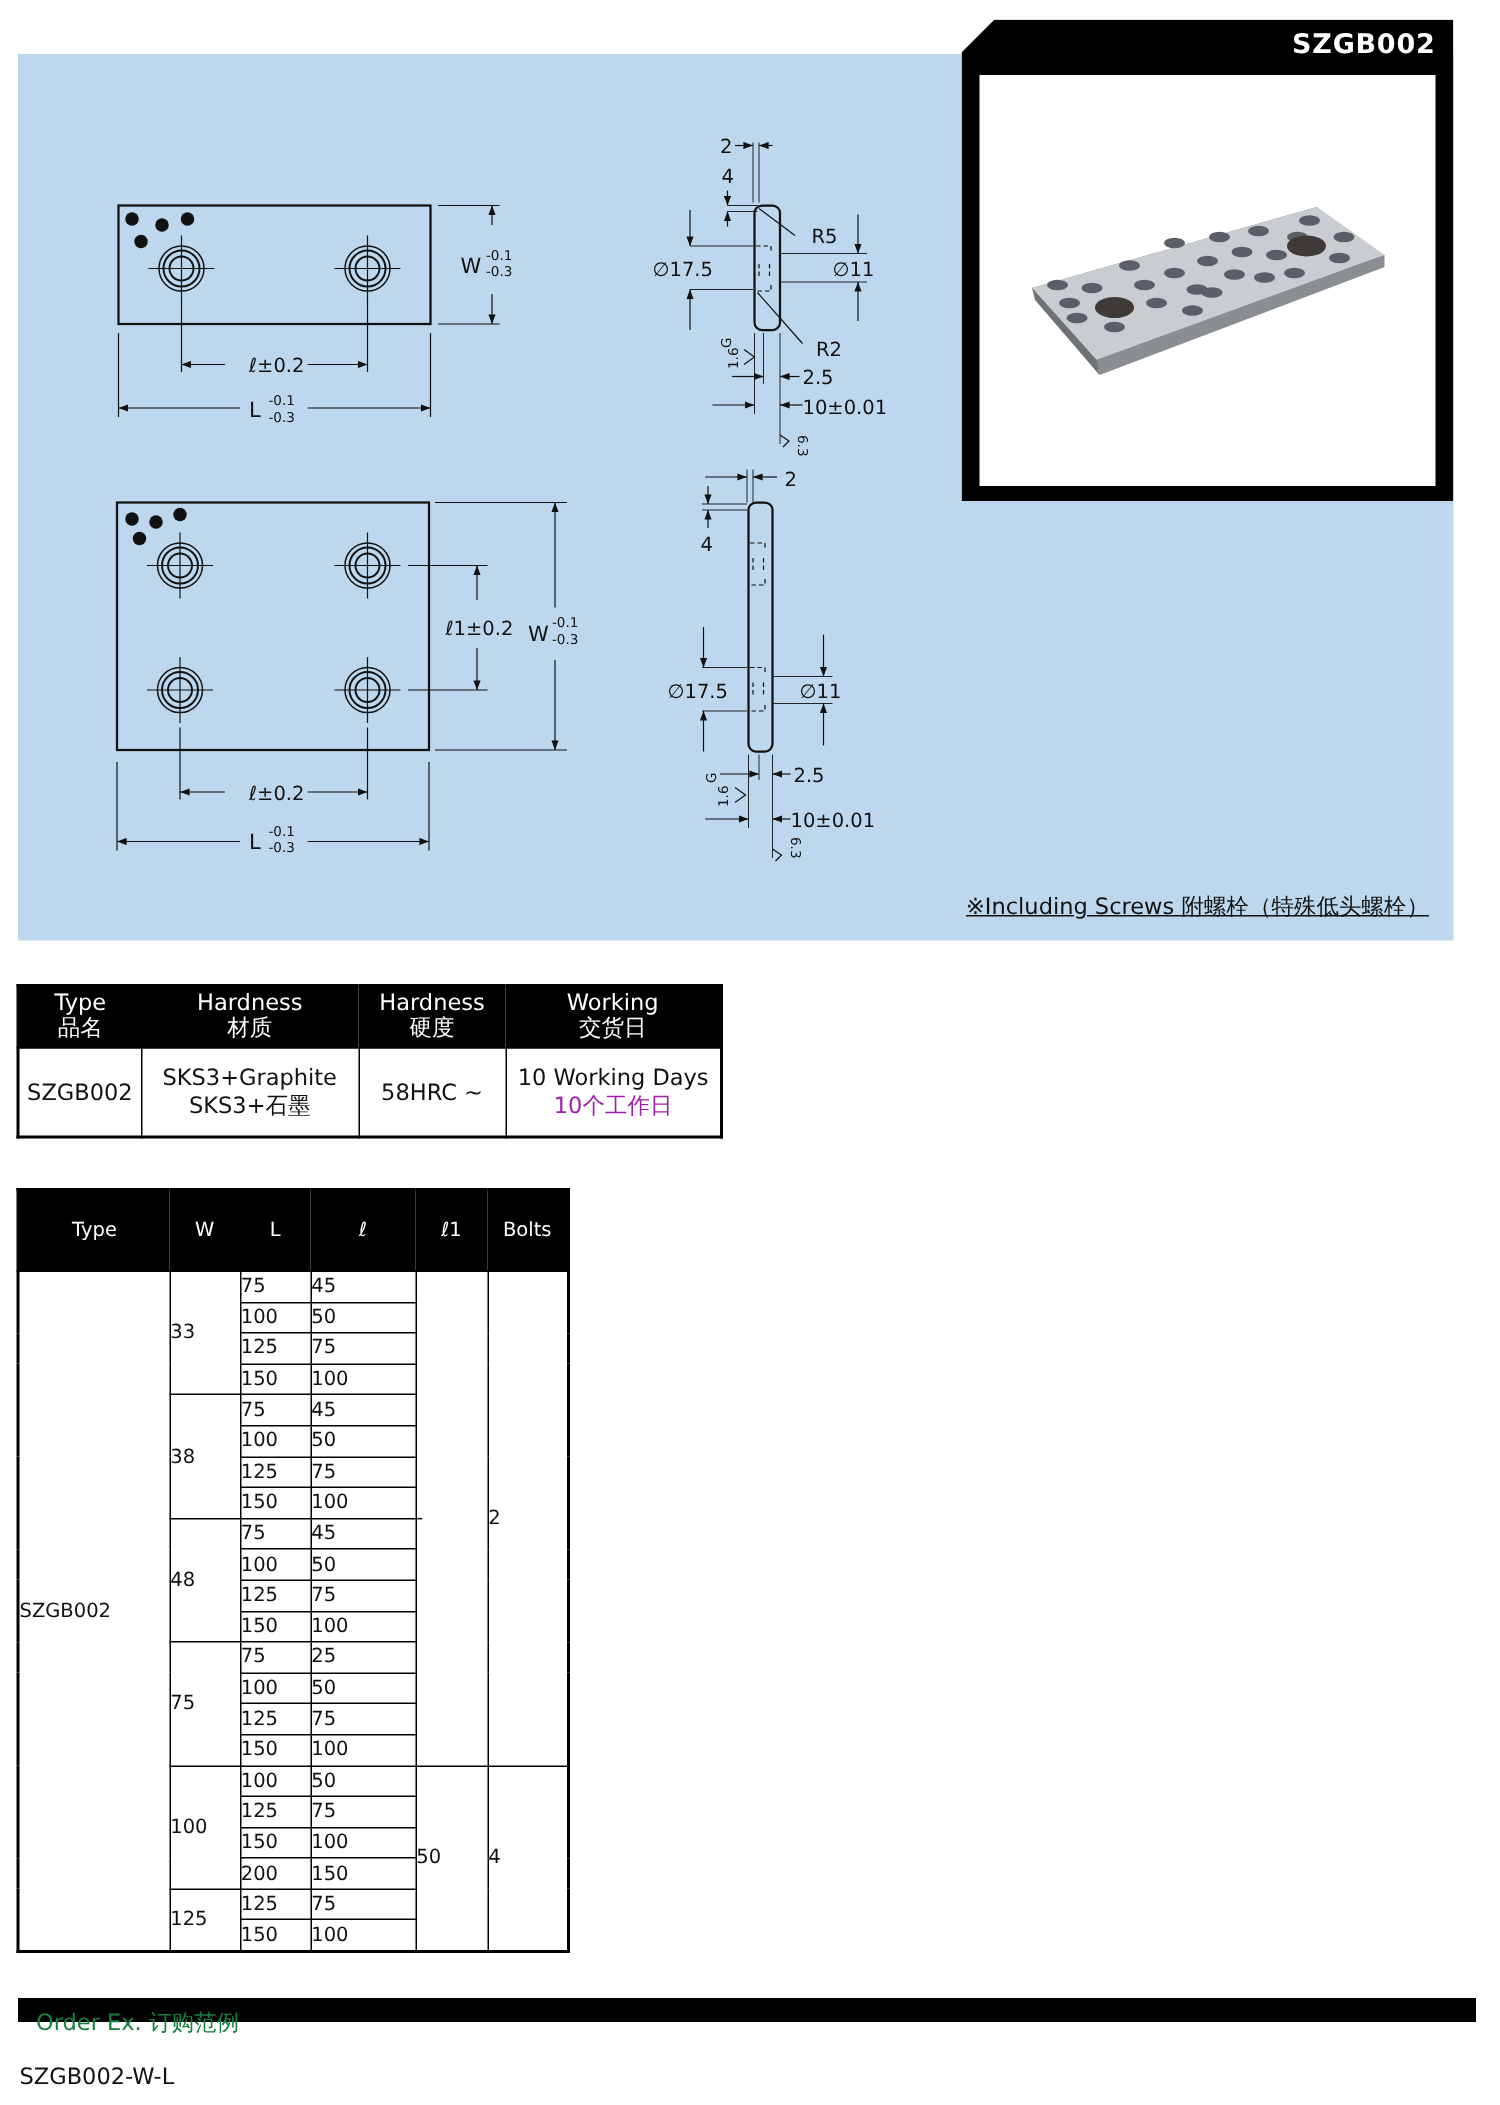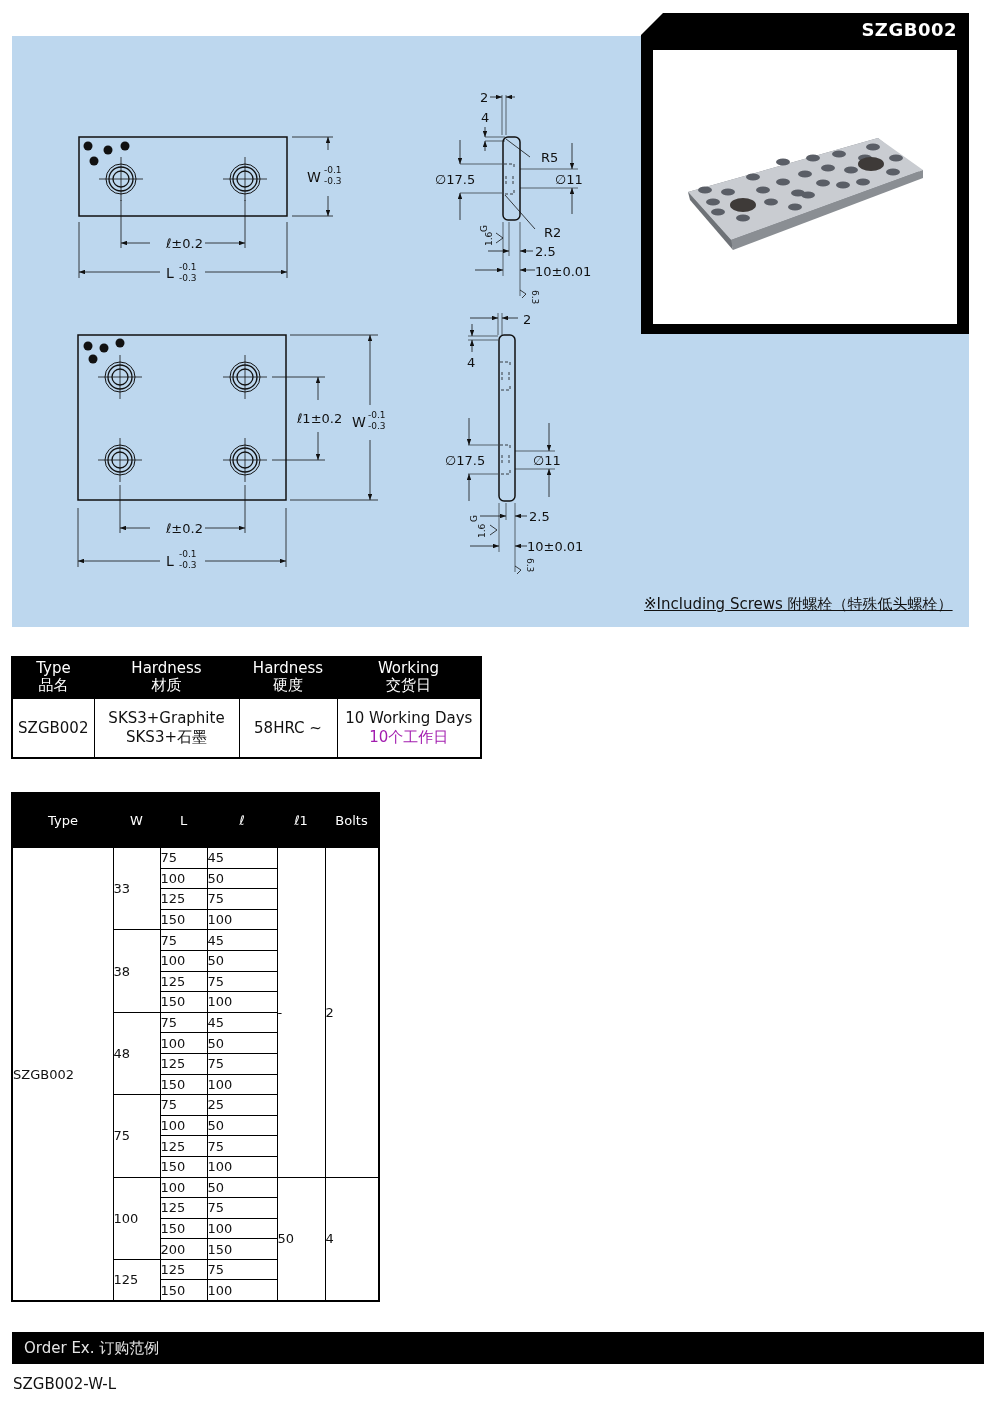--- a/index.html
+++ b/index.html
@@ -15,21 +15,21 @@
   table { border-collapse: collapse; border-radius: 18px; }
   .spec-table { position: absolute; left: 11px; top: 656px; width: 471px; border: 2px solid #000; }
   .spec-table th { background: #000; color: #fff; font-weight: normal; font-size: 15px; line-height: 17px; padding: 2px 2px 4px 2px; text-align: center; }
   .spec-table td { border: 1px solid #000; text-align: center; font-size: 15px; line-height: 19px; height: 58px; padding: 0 2px; }
   .spec-table .sub { display: block; }
 
   .size-table { position: absolute; left: 11px; top: 792px; width: 369px; border: 2px solid #000; }
   .size-table th { background: #000; color: #fff; font-weight: normal; font-size: 13px; height: 53px; text-align: center; padding: 0; }
   .size-table td { border: 1px solid #000; text-align: left; font-size: 13px; height: 19.6px; padding: 0; line-height: 19px; }
 
-  .order-bar { position: absolute; left: 12px; top: 1332px; width: 972px; height: 32px; background: #000; color: #e5e5e5; font-size: 15px; line-height: 32px; padding-left: 12px; box-sizing: border-box; }
+  .order-bar { position: absolute; left: 12px; top: 1332px; width: 972px; height: 16px; background: #000; color: #15803d; font-size: 15px; line-height: 32px; padding-left: 12px; box-sizing: border-box; }
   .order-example { position: absolute; left: 13px; top: 1375px; font-size: 15px; color: #111; }
 </style>
 </head>
 <body>
 
 <div class="drawing-area"></div>
 
 <svg class="drawing-svg" viewBox="0 0 1000 640" xmlns="http://www.w3.org/2000/svg">
   <defs>
     <marker id="arr" markerWidth="8" markerHeight="6" refX="8" refY="3" orient="auto-start-reverse">

